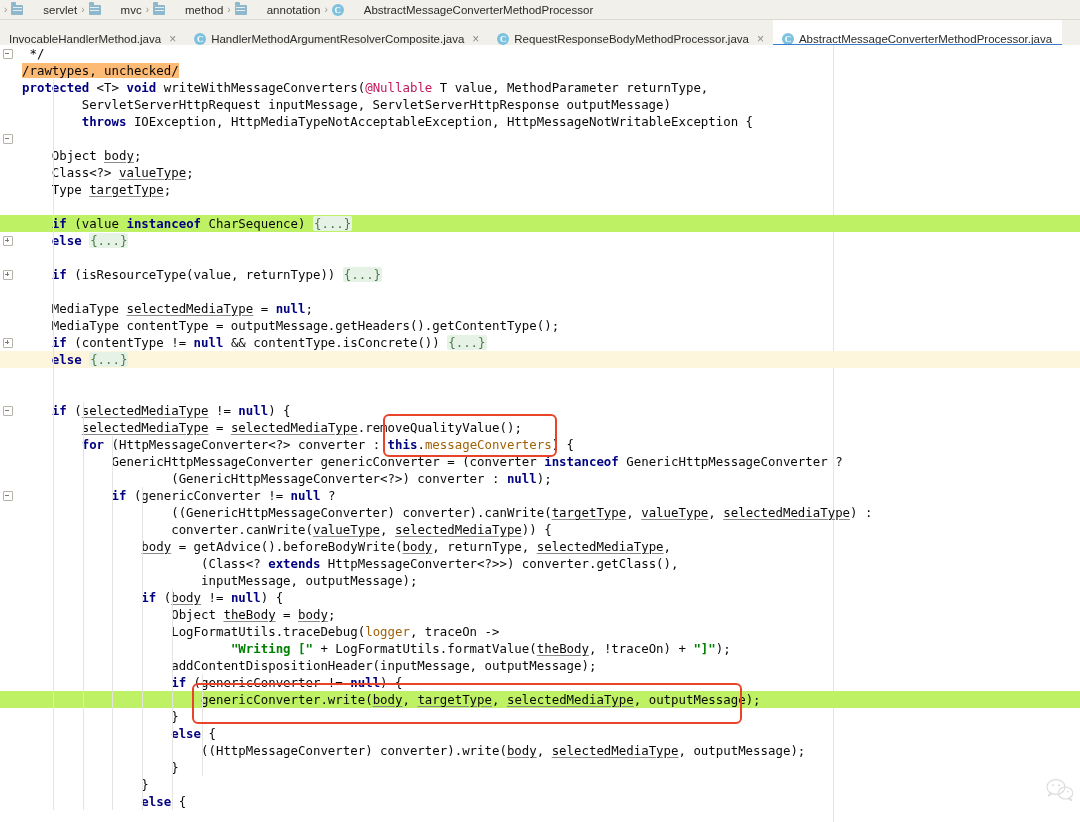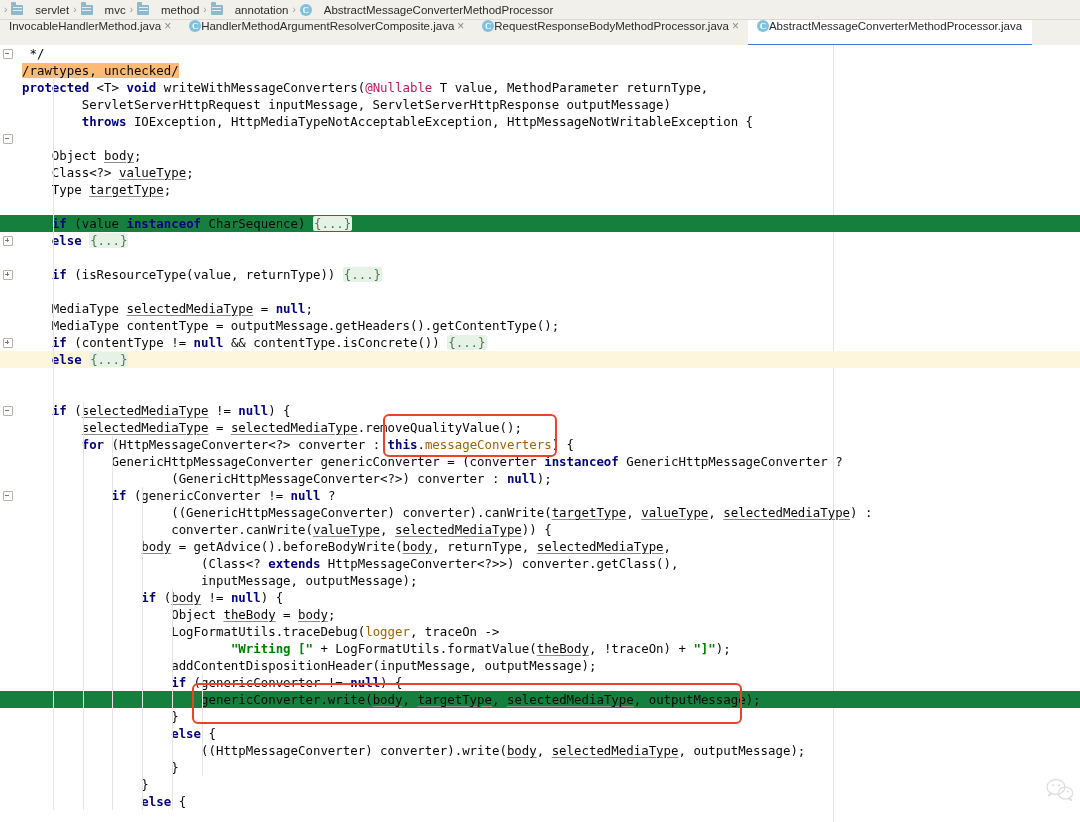--- a/index.html
+++ b/index.html
@@ -14,21 +14,21 @@
   #breadcrumb{
     height:19px;
     background:#f2f0ea;
     border-bottom:1px solid #dedad0;
     display:flex;align-items:center;
     padding-left:2px;
     font-family:"Liberation Sans", sans-serif;
     font-size:11.5px;color:#2b2b2b;
     white-space:nowrap;
   }
-  .crumb{display:flex;align-items:center;gap:12px;padding:0 2px;}
+  .crumb{display:flex;align-items:center;gap:20px;padding:0 2px;}
   .crumb-sep{color:#9a968c;font-size:10px;padding:0 2px;}
   .ic-folder{
     width:12px;height:10px;position:relative;display:inline-block;
     background:#8fb8cc;border-radius:1px;flex:none;
   }
   .ic-folder:before{
     content:"";position:absolute;left:0;top:-2.5px;width:5px;height:3px;
     background:#8fb8cc;border-radius:1px 1px 0 0;
   }
   .ic-folder:after{
@@ -48,21 +48,21 @@
     height:25px;
     background:#f2f0ea;
     border-bottom:1px solid #c9c5ba;
     display:flex;align-items:stretch;
     font-family:"Liberation Sans", sans-serif;
     font-size:11.5px;color:#2b2b2b;
     white-space:nowrap;
     position:relative;
   }
   .tab{
-    display:flex;align-items:flex-start;
+    display:flex;align-items:flex-end;gap:5px;
     padding:0 9px 0 9px;
     position:relative;
     cursor:default;
   }
   .tab .tabname{padding-right:1px;}
   .tab .closex{
     color:#8d8a82;font-size:12px;line-height:1;
     font-family:"Liberation Sans", sans-serif;
     margin-left:2px;
   }
@@ -100,21 +100,21 @@
     font-family:"DejaVu Sans Mono", monospace;
     font-size:12.4px;
     line-height:17px;
     color:#080808;
     white-space:pre;
   }
   .line{
     position:relative;height:17px;
     padding-left:22px;
   }
-  .line.hl-red{background:#15803d;}
+  .line.hl-red{background:#bef264;}
   .line.hl-yellow{background:#fdf6dd;}
   
   .iguide{
     position:absolute;top:0;bottom:0;width:1px;background:#e6e4e0;
   }
   
   #marginline{
     position:absolute;top:0;bottom:0;left:833px;width:1px;background:#e6e4e0;
   }
   

